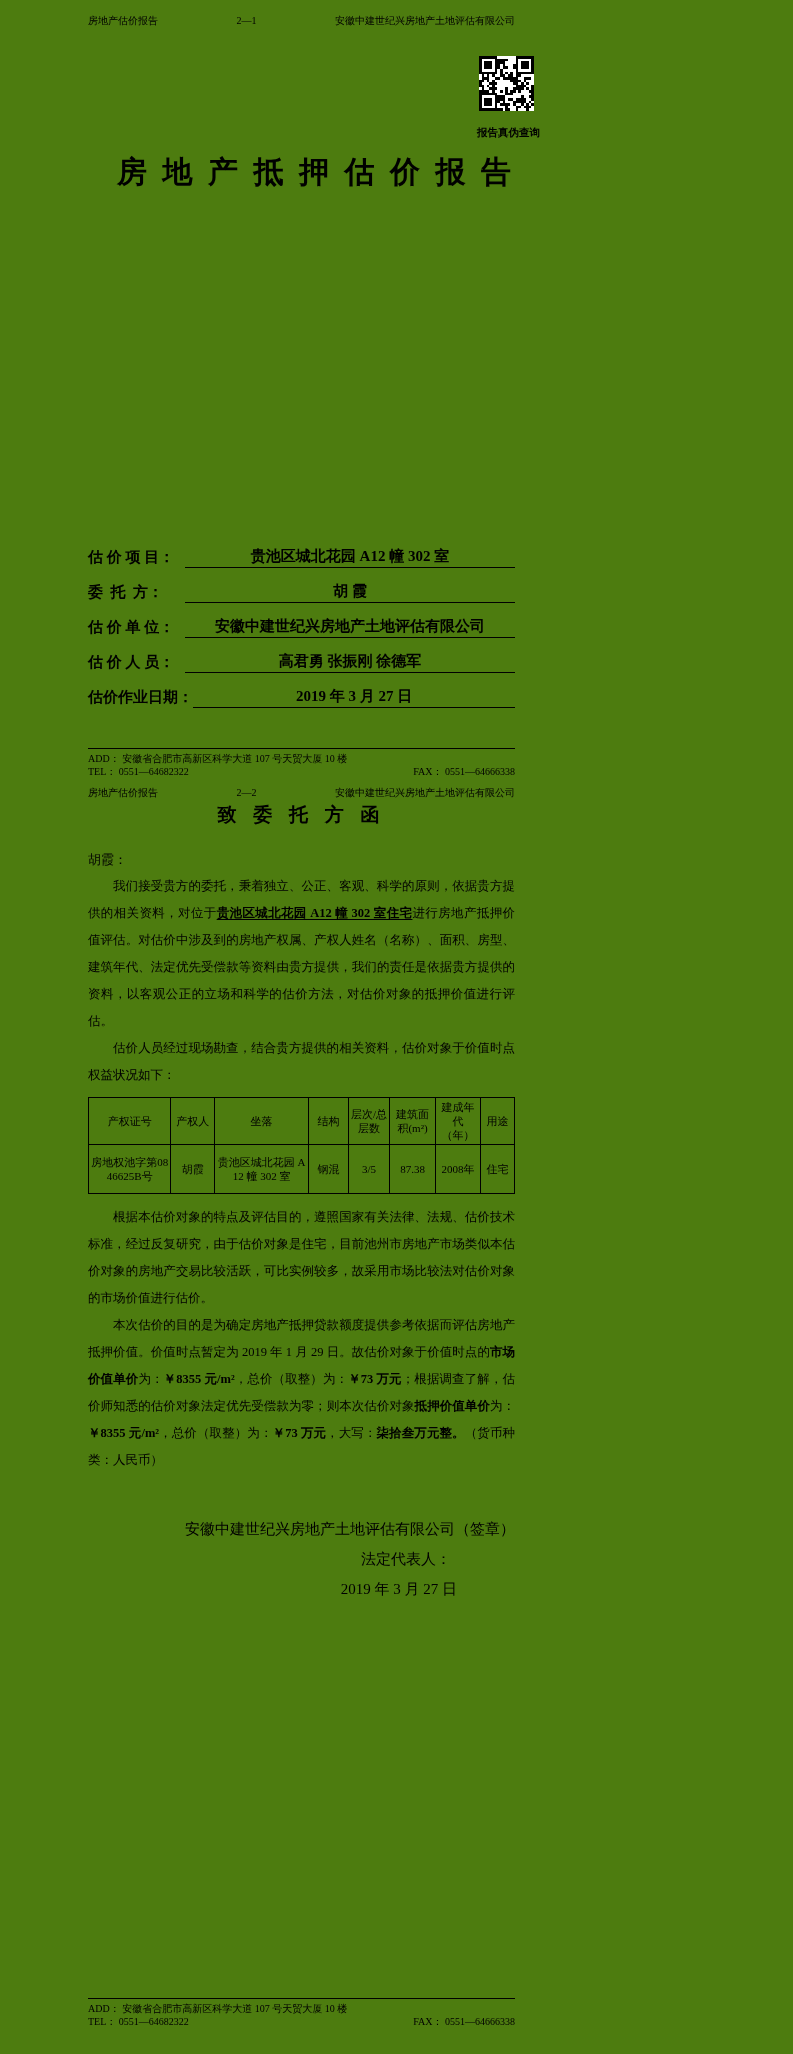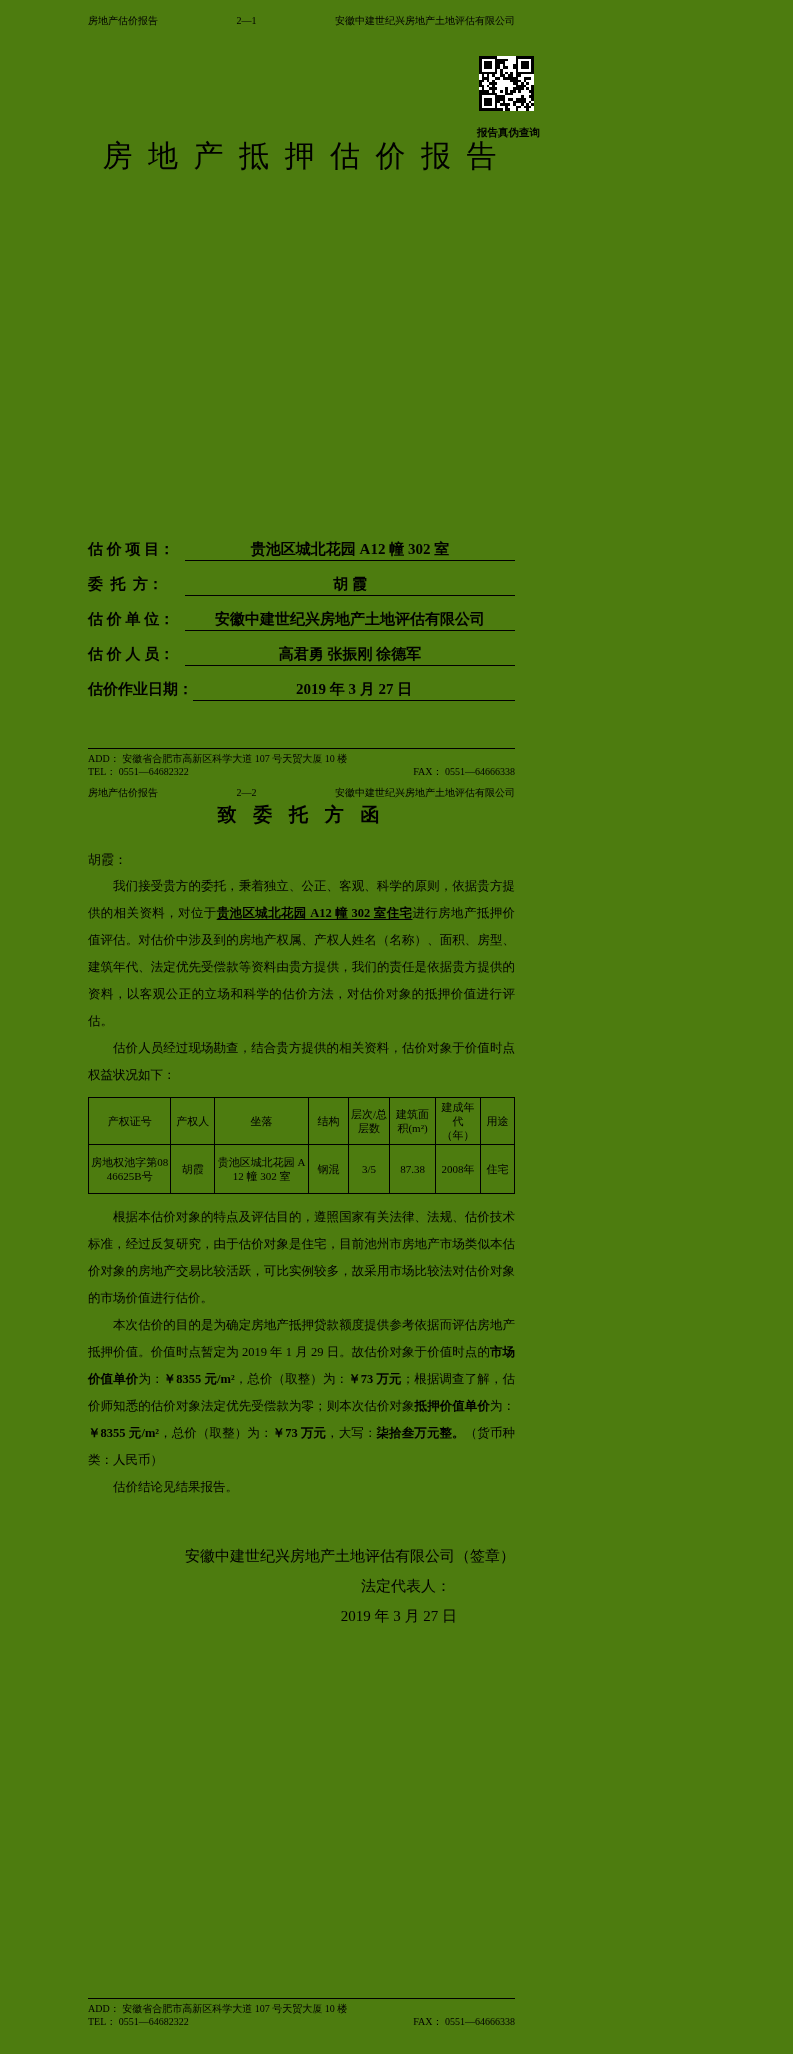--- a/index.html
+++ b/index.html
@@ -7,25 +7,25 @@
         font-family:"Liberation Serif","DejaVu Serif",serif;color:#000;}
   .abs{position:absolute;left:88px;width:427px;}
 
   .running-header{display:flex;justify-content:space-between;align-items:baseline;font-size:10px;}
   .p1-header{top:14px;}
   .p2-header{top:786px;}
 
   .qr-wrap{position:absolute;left:477px;top:56px;width:58px;text-align:center;}
   .qr-caption{font-size:10.5px;font-weight:bold;margin-top:11px;white-space:nowrap;}
 
-  .report-title{top:136px;font-size:30px;font-weight:normal;letter-spacing:4px;text-align:center;white-space:nowrap;}
+  .report-title{top:152px;font-size:30px;font-weight:bold;letter-spacing:4px;text-align:right;white-space:nowrap;}
   .report-number{top:215px;font-size:15px;font-weight:bold;text-align:center;}
 
   .fields-block{top:540px;}
-  .field-row{display:flex;align-items:flex-start;height:35px;}
+  .field-row{display:flex;align-items:center;height:35px;}
   .field-label{flex:0 0 auto;min-width:97px;font-size:15px;font-weight:bold;white-space:pre;}
   .field-value{flex:1;border-bottom:1.5px solid #000;text-align:center;font-size:15px;font-weight:bold;
                padding-bottom:1px;white-space:nowrap;}
 
   .doc-footer{border-top:1px solid #000;padding-top:3px;font-size:10px;line-height:13px;}
   .footer1{top:748px;}
   .footer2{top:1998px;}
   .footer-line2{display:flex;justify-content:space-between;}
 
   .p2-body{top:802px;}
@@ -380,21 +380,20 @@
             <td>87.38</td>
             <td>2008年</td>
             <td>住宅</td>
           </tr>
         </tbody>
     </table>
 
     <div>
         <p class="para"><span>根据本估价对象的特点及评估目的，遵照国家有关法律、法规、估价技术标准，经过反复研究，由于估价对象是住宅，目前池州市房地产市场类似本估价对象的房地产交易比较活跃，可比实例较多，故采用市场比较法对估价对象的市场价值进行估价。</span></p>
         <p class="para"><span>本次估价的目的是为确定房地产抵押贷款额度提供参考依据而评估房地产抵押价值。价值时点暂定为 2019 年 1 月 29 日。故估价对象于价值时点的</span><span class="b ">市场价值单价</span><span>为：</span><span class="b ">￥8355 元/m²</span><span>，总价（取整）为：</span><span class="b ">￥73 万元</span><span>；根据调查了解，估价师知悉的估价对象法定优先受偿款为零；则本次估价对象</span><span class="b ">抵押价值单价</span><span>为：</span><span class="b ">￥8355 元/m²</span><span>，总价（取整）为：</span><span class="b ">￥73 万元</span><span>，大写：</span><span class="b ">柒拾叁万元整。</span><span>（货币种类：人民币）</span></p>
-        <p class="para"><span>估价结论见结果报告。</span></p>
       </div>
 
     <div class="closing">
       <div class="closing-company">安徽中建世纪兴房地产土地评估有限公司（签章）</div>
       <div class="closing-rep">法定代表人：</div>
       <div class="closing-date">2019 年 3 月 27 日</div>
     </div>
   </div>
 
   <div class="abs doc-footer footer2">

